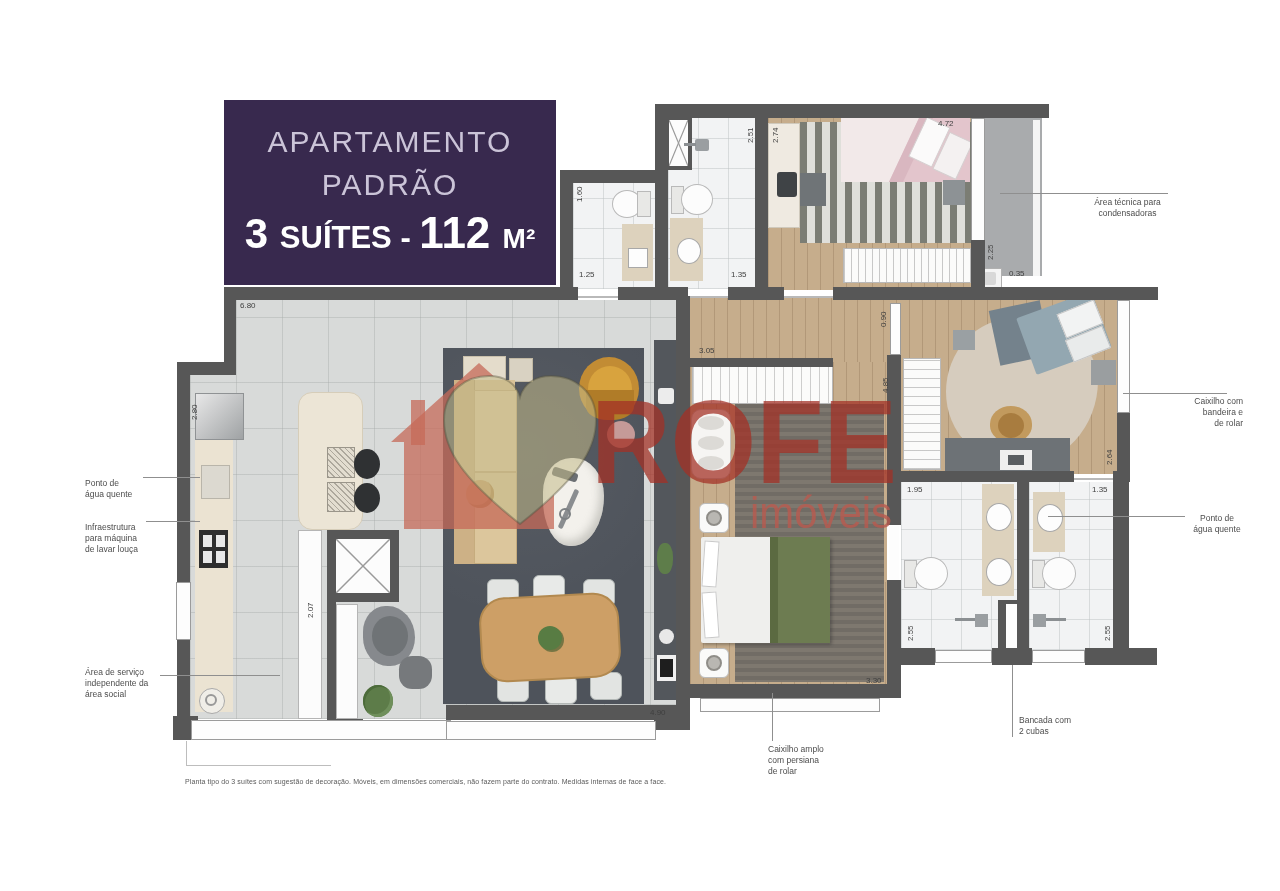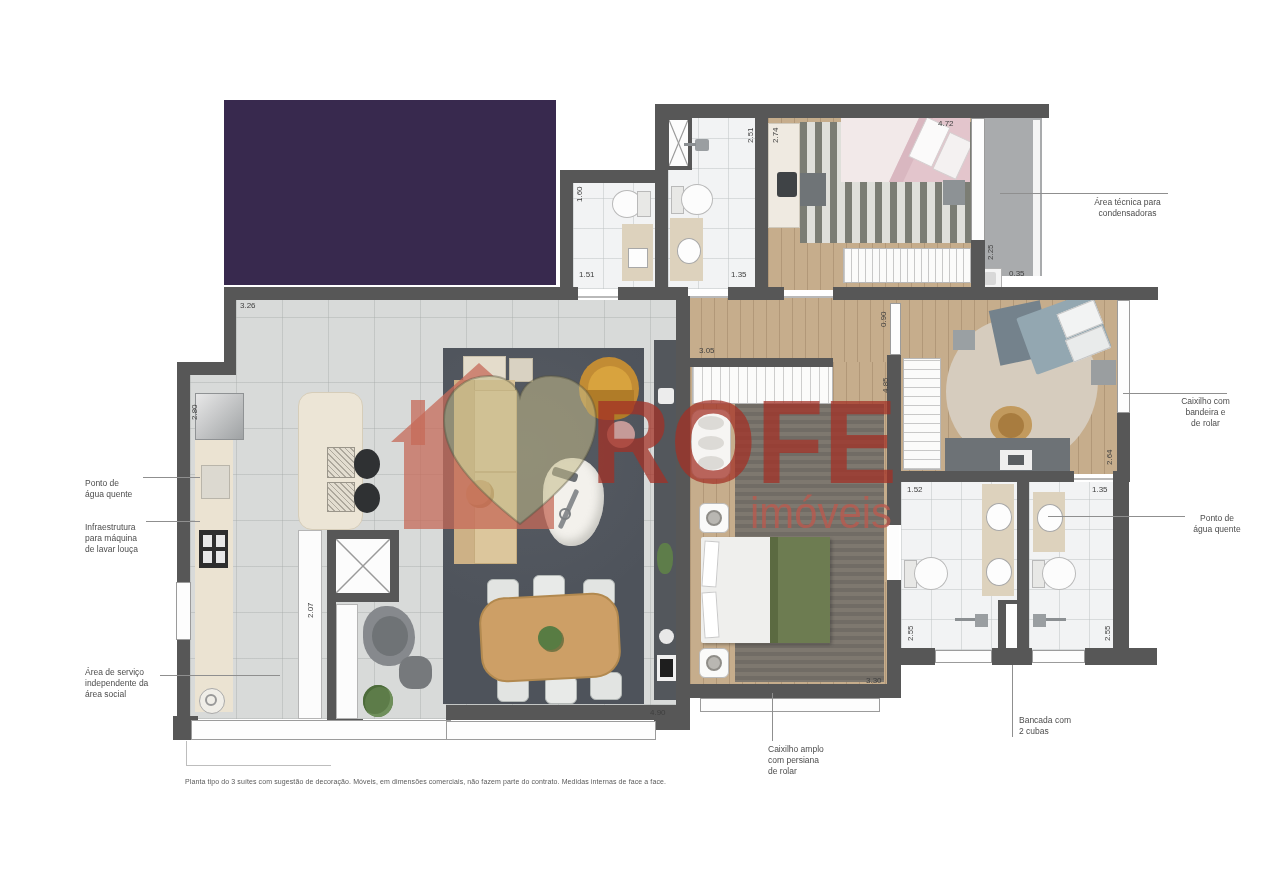--- a/index.html
+++ b/index.html
@@ -284,54 +284,59 @@
 </svg>
 <svg class="abs" style="left:591px;top:396px;" width="310" height="130" viewBox="0 0 310 130">
   <text x="0" y="87" font-family="Liberation Sans, sans-serif" font-weight="bold" font-size="119" textLength="306" lengthAdjust="spacingAndGlyphs" fill="rgba(163,48,38,0.74)">ROFE</text>
 </svg>
 <svg class="abs" style="left:750px;top:486px;" width="150" height="55" viewBox="0 0 150 55">
   <text x="0" y="42" font-family="Liberation Sans, sans-serif" font-size="44" textLength="142" lengthAdjust="spacingAndGlyphs" fill="rgba(183,90,79,0.82)">imóveis</text>
 </svg>
 
 <div class="abs" style="left:224px;top:100px;width:332px;height:185px;background:#38294e;
      box-shadow:0 0 0 2px #ffffff;">
+  <div style="text-align:center;color:#cbc4d8;font-size:30px;letter-spacing:2px;margin-top:25px;">APARTAMENTO</div>
+  <div style="text-align:center;color:#cbc4d8;font-size:30px;letter-spacing:2px;margin-top:9px;">PADRÃO</div>
+  <div style="text-align:center;color:#ffffff;font-weight:bold;margin-top:6px;">
+    <span style="font-size:42px;">3 </span><span style="font-size:31px;">SUÍTES</span><span style="font-size:31px;"> - </span><span style="font-size:44px;">112 </span><span style="font-size:28px;">M²</span>
+  </div>
 </div>
 
-<div class="dim" style="left:240px;top:301px;">3.26</div>
+<div class="dim" style="left:240px;top:301px;">6.80</div>
 <div class="dimv" style="left:190px;top:420px;">2.80</div>
 <div class="dimv" style="left:306px;top:618px;">2.07</div>
 <div class="dim" style="left:650px;top:708px;">4.90</div>
 <div class="dimv" style="left:575px;top:202px;">1.60</div>
-<div class="dim" style="left:579px;top:270px;">1.51</div>
+<div class="dim" style="left:579px;top:270px;">1.25</div>
 <div class="dim" style="left:731px;top:270px;">1.35</div>
 <div class="dimv" style="left:746px;top:143px;">2.51</div>
 <div class="dimv" style="left:771px;top:143px;">2.74</div>
 <div class="dim" style="left:938px;top:119px;">4.72</div>
 <div class="dim" style="left:699px;top:346px;">3.05</div>
 <div class="dimv" style="left:879px;top:327px;">0.90</div>
 <div class="dimv" style="left:881px;top:393px;">4.85</div>
 <div class="dim" style="left:866px;top:676px;">3.30</div>
 <div class="dimv" style="left:986px;top:260px;">2.25</div>
 <div class="dim" style="left:1009px;top:269px;">0.35</div>
 <div class="dimv" style="left:1105px;top:465px;">2.64</div>
-<div class="dim" style="left:907px;top:485px;">1.52</div>
+<div class="dim" style="left:907px;top:485px;">1.95</div>
 <div class="dim" style="left:1092px;top:485px;">1.35</div>
 <div class="dimv" style="left:906px;top:641px;">2.55</div>
 <div class="dimv" style="left:1103px;top:641px;">2.55</div>
 
 <div class="note" style="left:85px;top:478px;">Ponto de<br>água quente</div>
 <div class="lead" style="left:143px;top:477px;width:57px;height:1px;"></div>
 <div class="note" style="left:85px;top:522px;">Infraestrutura<br>para máquina<br>de lavar louça</div>
 <div class="lead" style="left:146px;top:521px;width:54px;height:1px;"></div>
 <div class="note" style="left:85px;top:667px;">Área de serviço<br>independente da<br>área social</div>
 <div class="lead" style="left:160px;top:675px;width:120px;height:1px;"></div>
 
 <div class="note" style="left:1080px;top:197px;width:95px;text-align:center;">Área técnica para<br>condensadoras</div>
 <div class="lead" style="left:1000px;top:193px;width:168px;height:1px;"></div>
-<div class="note" style="left:1168px;top:396px;width:75px;text-align:center;">Caixilho com<br>bandeira e<br>de rolar</div>
+<div class="note" style="left:1168px;top:396px;width:75px;text-align:right;">Caixilho com<br>bandeira e<br>de rolar</div>
 <div class="lead" style="left:1123px;top:393px;width:104px;height:1px;"></div>
 <div class="note" style="left:1186px;top:513px;width:62px;text-align:center;">Ponto de<br>água quente</div>
 <div class="lead" style="left:1048px;top:516px;width:137px;height:1px;"></div>
 
 <div class="note" style="left:768px;top:744px;">Caixilho amplo<br>com persiana<br>de rolar</div>
 <div class="lead" style="left:772px;top:693px;width:1px;height:48px;"></div>
 <div class="note" style="left:1019px;top:715px;">Bancada com<br>2 cubas</div>
 <div class="lead" style="left:1012px;top:665px;width:1px;height:72px;"></div>
 
 <div class="lead" style="left:186px;top:741px;width:1px;height:25px;background:#bdbdbd;"></div>

